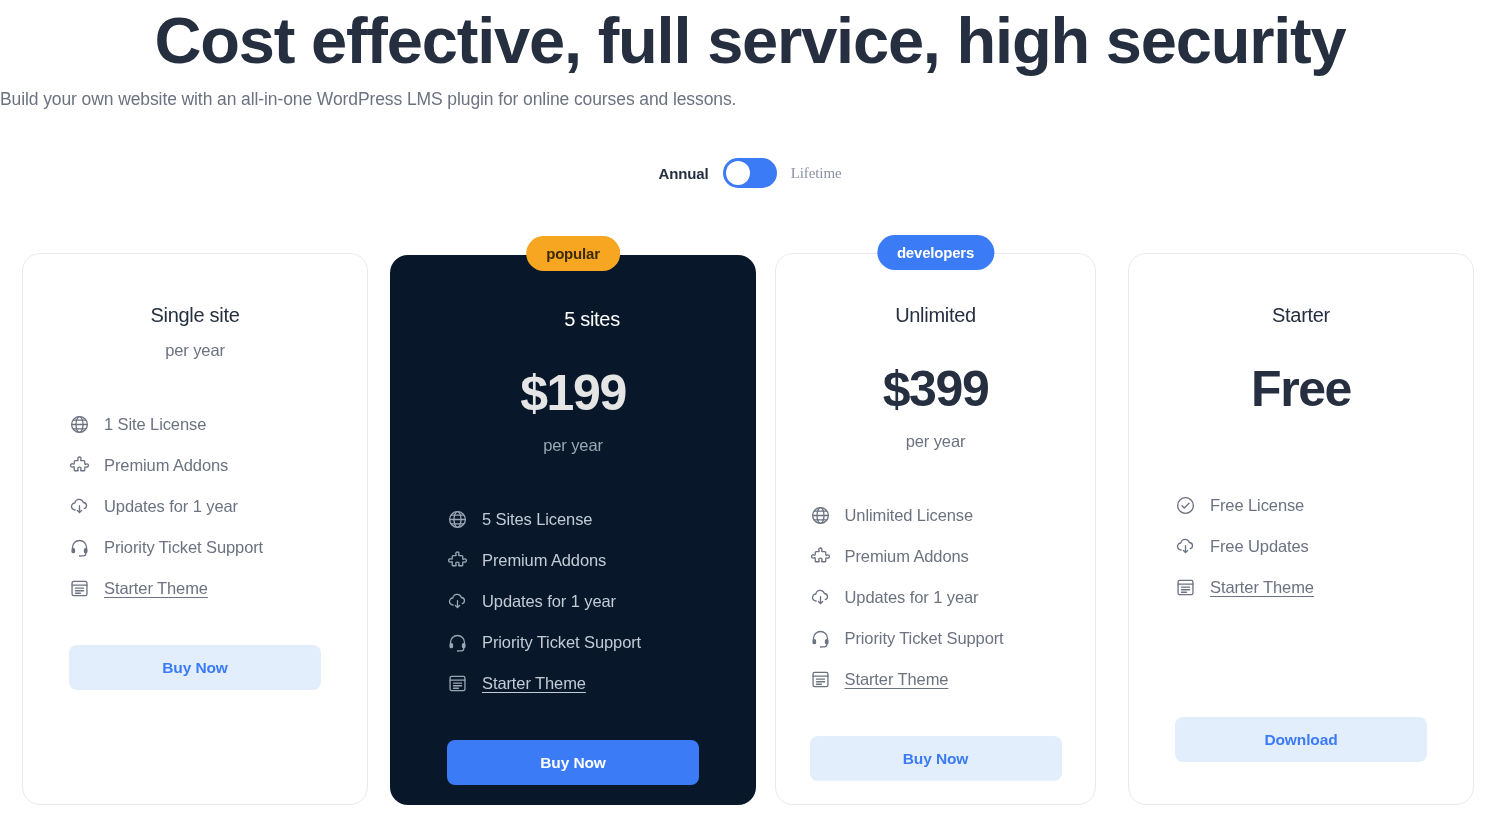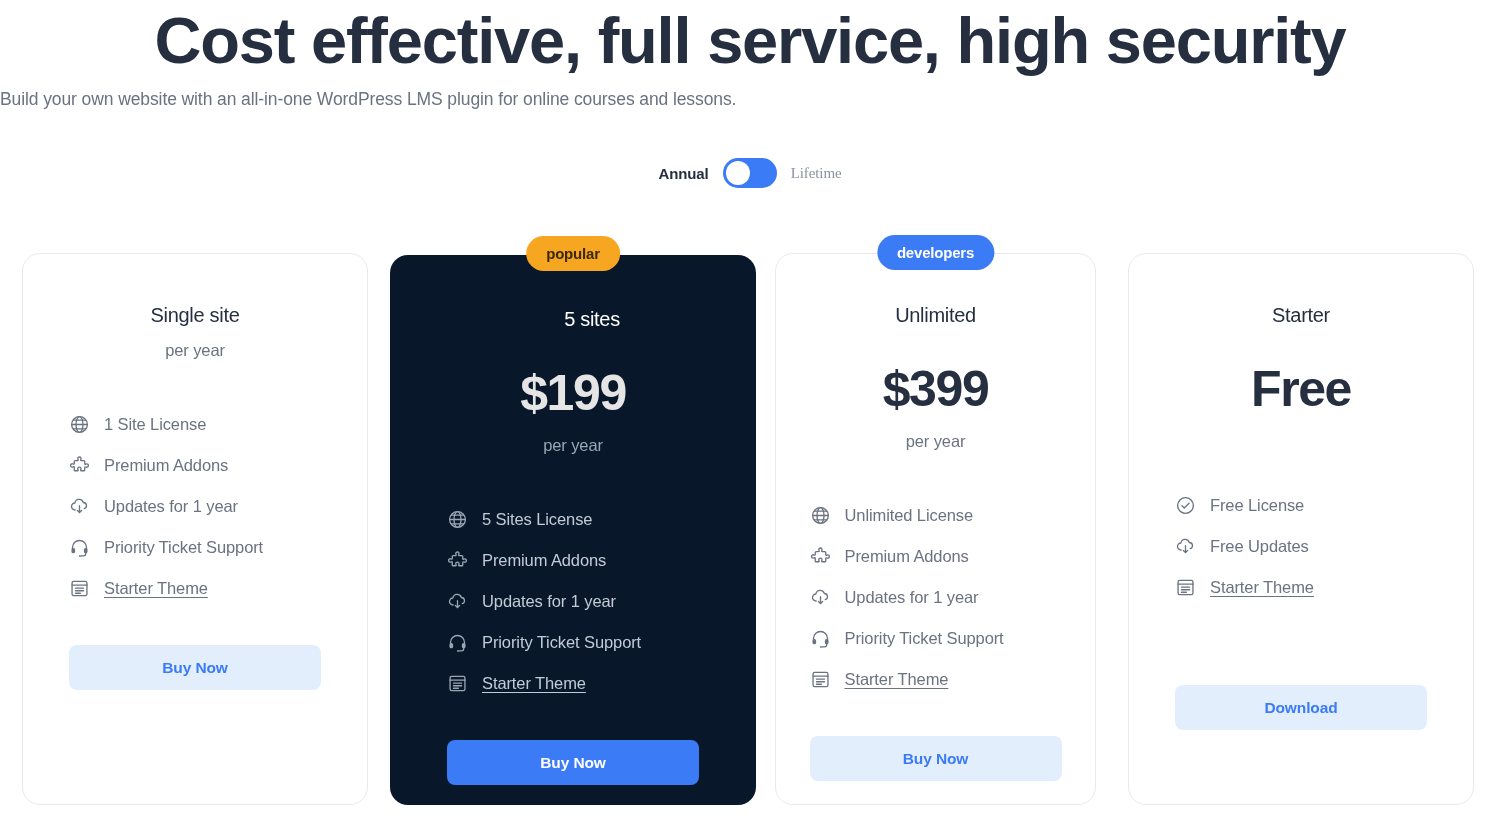--- a/index.html
+++ b/index.html
@@ -176,21 +176,21 @@
     cursor: pointer;
     background: #e3eefd;
     color: #3b7bf6;
     width: 252px;
     height: 45px;
   }
   .card.c2 .cta { background: #3b7bf6; color: #ffffff; }
 
   .c1 .cta, .c3 .cta { margin-top: 36px; }
   .c2 .cta { margin-top: 36px; }
-  .c4 .cta { margin-top: 77px; }
+  .c4 .cta { margin-top: 109px; }
 </style>
 </head>
 <body>
 
 <div class="page">
 
   <div class="headline">Cost effective, full service, high security</div>
   <div class="subhead">Build your own website with an all-in-one WordPress LMS plugin for online courses and lessons.</div>
 
   <div class="toggle-row">

